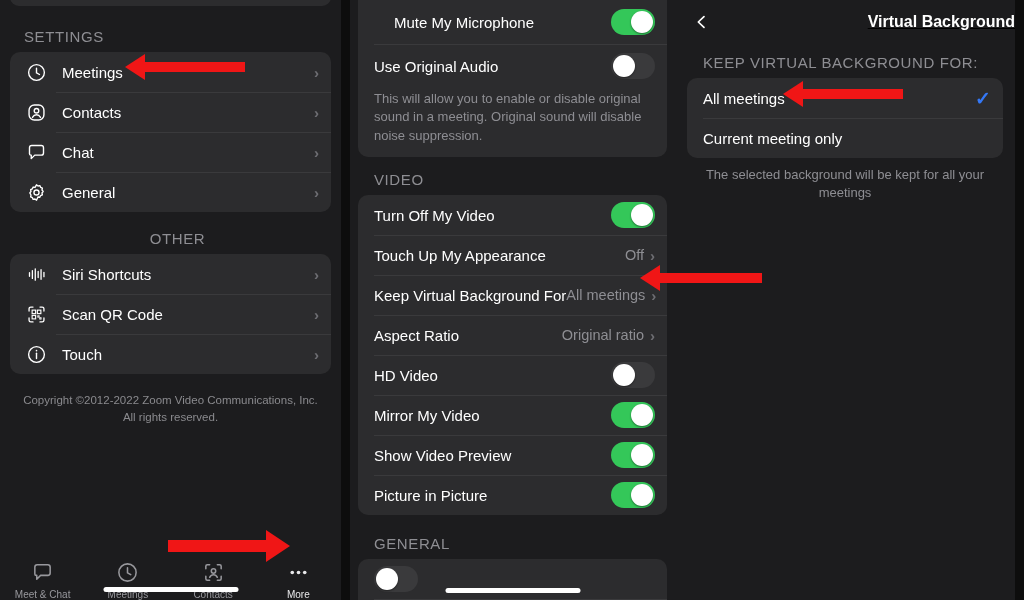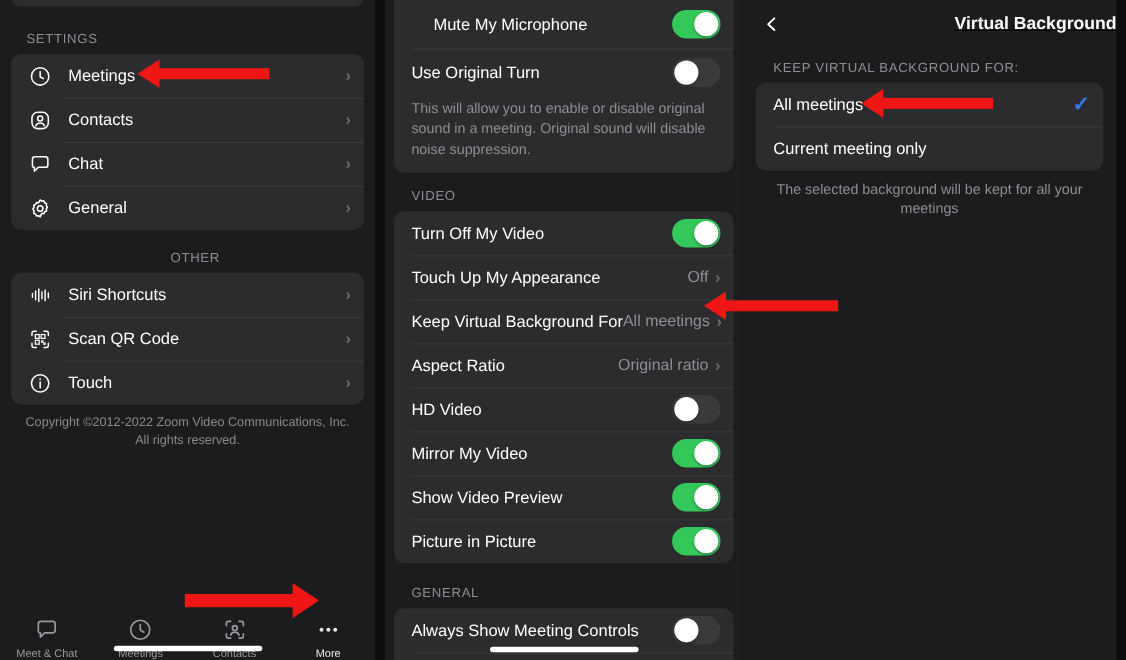--- a/index.html
+++ b/index.html
@@ -45,21 +45,21 @@
     margin-right: 14px;
     flex: 0 0 24px;
     display: flex; align-items: center; justify-content: center;
   }
   .row-label { flex: 1 1 auto; white-space: nowrap; }
   .row-value { color: #8e8e93; font-size: 14.5px; margin-right: 6px; white-space: nowrap; }
   .chev { color: #6e6e73; font-size: 15px; font-weight: 600; line-height: 1; }
 
   .section-header {
     color: #8e8e93;
-    font-size: 12px;
+    font-size: 15px;
     letter-spacing: 0.6px;
     text-transform: uppercase;
     padding: 0 0 7px 14px;
   }
 
   
   .toggle {
     width: 44px; height: 26px;
     border-radius: 13px;
     position: relative;
@@ -79,21 +79,21 @@
 
   
   .top-card-stub {
     position: absolute; left: 10px; top: -12px;
     width: 321px; height: 18px;
     background: #2c2c2e; border-radius: 10px;
   }
   .left-content { position: absolute; left: 10px; top: 28px; width: 321px; }
   .left-card .row { min-height: 40px; }
   .copyright {
-    margin-top: 8px;
+    margin-top: 18px;
     text-align: center;
     color: #8a8a8e;
     font-size: 11.5px;
     line-height: 1.45;
     padding: 0 8px;
   }
 
   .tabbar {
     position: absolute; left: 0; bottom: 0; width: 341px; height: 72px;
     display: flex; background: #1c1c1e;
@@ -304,21 +304,21 @@
     <div class="mid-scroll">
 
       <div class="card mid-card" style="border-radius:0 0 10px 10px;">
         <div class="row" style="min-height:44px;padding-left:36px;">
           <span class="row-label">Mute My Microphone</span>
           <span class="toggle on">
               <span class="knob"></span>
             </span>
         </div>
         <div class="row" style="min-height:44px;">
-          <span class="row-label">Use Original Turn</span>
+          <span class="row-label">Use Original Audio</span>
           <span class="toggle">
               <span class="knob"></span>
             </span>
         </div>
         <div class="footnote">This will allow you to enable or disable original sound in a meeting. Original sound will disable noise suppression.</div>
       </div>
 
       <div class="sec-gap"></div>
       <div class="section-header" style="padding-left:16px;">VIDEO</div>
 
@@ -368,21 +368,20 @@
               <span class="knob"></span>
             </span>
         </div>
       </div>
 
       <div class="sec-gap" style="height:20px;"></div>
       <div class="section-header" style="padding-left:16px;">GENERAL</div>
 
       <div class="card mid-card">
         <div class="row">
-          <span class="row-label">Always Show Meeting Controls</span>
           <span class="toggle">
               <span class="knob"></span>
             </span>
         </div>
         <div class="row">
           <span class="row-label">Show Closed Captioning</span>
           <span class="toggle on">
               <span class="knob"></span>
             </span>
         </div>

